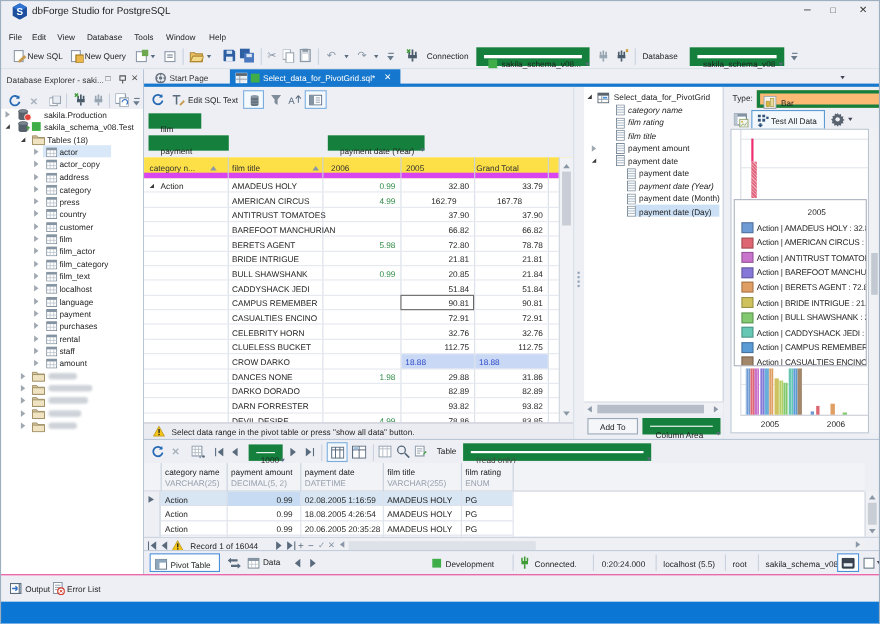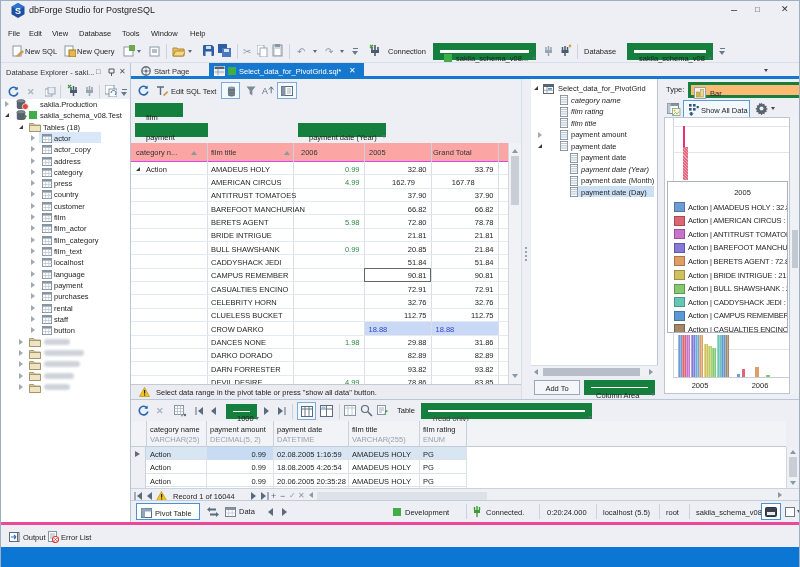--- a/index.html
+++ b/index.html
@@ -347,21 +347,21 @@
         </svg>
         <span class="a" style="left:54px;top:1px">staff</span>
       </div>
     <div class="a" style="left:0;top:226.4px;width:130px;height:11px">
         <div class="a" style="left:31px;top:2px;width:0;height:0;border-top:3.5px solid transparent;border-bottom:3.5px solid transparent;border-left:4px solid #a0a8b2"></div>
         <svg class="a" style="left:42px;top:1px" width="10" height="9" viewBox="0 0 10 9">
           <rect x="0.4" y="0.4" width="9.2" height="8.2" fill="#fff" stroke="#71818f" stroke-width="0.8"></rect>
           <rect x="0.4" y="0.4" width="9.2" height="2.2" fill="#8494a2"></rect>
           <path d="M3.6 2.6 v6 M6.8 2.6 v6 M0.4 5.5 h9.2" stroke="#b9c2cc" stroke-width="0.7"></path>
         </svg>
-        <span class="a" style="left:54px;top:1px">button</span>
+        <span class="a" style="left:54px;top:1px">amount</span>
       </div>
     <div class="a" style="left:0;top:237.7px;width:130px;height:11px">
         <div class="a" style="left:19px;top:2px;width:0;height:0;border-top:3.5px solid transparent;border-bottom:3.5px solid transparent;border-left:4px solid #a0a8b2"></div>
         <svg class="a" style="left:29px;top:0.5px" width="12" height="10" viewBox="0 0 12 10">
           <path d="M0.5 1.5 h4 l1 1.5 h6 v6.5 h-11 z" fill="#d8c9a2" stroke="#9a8a60" stroke-width="0.8"></path>
           <path d="M0.5 3.5 h11 v6 h-11 z" fill="#efe3c2" stroke="#9a8a60" stroke-width="0.8"></path>
         </svg>
         <div class="a" style="left:44px;top:2px;width:26px;height:6px;background:#c3c8d0;border-radius:3px;filter:blur(1.2px);opacity:0.8"></div>
       </div>
     <div class="a" style="left:0;top:249.1px;width:130px;height:11px">
@@ -459,21 +459,21 @@
   <div class="b" style="left:4px;top:44px;width:73px;height:14px">
       <span class="a" style="left:4px;top:2.5px">payment amount</span>
     </div>
   <div class="b" style="left:167px;top:44px;width:88px;height:14px">
       <span class="a" style="left:4px;top:2.5px">payment date (Year)</span>
       <div class="a tri-d" style="left:77px;top:5px"></div>
     </div>
 
   <div class="a" style="left:0;top:64px;width:390px;height:241px;background:#fff" id="pgrid">
 
-    <div class="a" style="left:0;top:0;width:390px;height:19px;background:#fca5a5;border-bottom:1px solid #d946ef">
+    <div class="a" style="left:0;top:0;width:390px;height:19px;background:#fde047;border-bottom:5px solid #d946ef">
       <span class="a" style="left:5px;top:5px;color:#333">category n...</span>
       <div class="a" style="left:60px;top:8px;width:0;height:0;border-left:3.5px solid transparent;border-right:3.5px solid transparent;border-bottom:4px solid #8a97a6"></div>
       <span class="a" style="left:80px;top:5px;color:#333">film title</span>
       <div class="a" style="left:153px;top:8px;width:0;height:0;border-left:3.5px solid transparent;border-right:3.5px solid transparent;border-bottom:4px solid #8a97a6"></div>
       <span class="a" style="left:170px;top:5px;color:#333">2006</span>
       <span class="a" style="left:238px;top:5px;color:#333">2005</span>
       <span class="a" style="left:302px;top:5px;color:#333">Grand Total</span>
       <div class="sep" style="left:76px;top:0;height:19px"></div>
       <div class="sep" style="left:162px;top:0;height:19px"></div>
       <div class="sep" style="left:232.5px;top:0;height:19px"></div>
@@ -722,21 +722,21 @@
       <svg class="a" style="left:4px;top:3px" width="11" height="12" viewBox="0 0 11 12">
         <g fill="#35547c">
           <rect x="1" y="0" width="2.6" height="2.6"></rect>
           <rect x="5" y="0" width="2.6" height="2.6"></rect>
           <rect x="1" y="4" width="2.6" height="2.6"></rect>
           <rect x="5" y="4" width="2.6" height="2.6"></rect>
           <rect x="8.6" y="2" width="2.2" height="2.2"></rect>
           <path d="M2.3 8 v1.5 h-1.5 l2.5 2.5 2.5-2.5 h-1.5 V8 z"></path>
         </g>
       </svg>
-      <span class="a" style="left:17px;top:4.5px">Show All Data</span>
+      <span class="a" style="left:17px;top:4.5px">Test All Data</span>
     </div>
     <svg class="a" style="left:97px;top:23px" width="13" height="13" viewBox="0 0 13 13">
       <path d="M6.5 0.5 l1 1.8 2-.6.2 2.1 2.1.2-.6 2 1.8 1-1.8 1 .6 2-2.1.2-.2 2.1-2-.6-1 1.8-1-1.8-2 .6-.2-2.1-2.1-.2.6-2L.5 6.5l1.8-1-.6-2 2.1-.2.2-2.1 2 .6z" fill="#5a6470"></path>
       <circle cx="6.5" cy="6.5" r="2" fill="#edeff4"></circle>
     </svg>
     <div class="a tri-d" style="left:113px;top:28px;border-top-color:#445"></div>
     <div class="a" style="left:6px;top:38px;width:126px;height:277px;background:#fff;border:1px solid #bcc6d2;overflow:hidden">
       <div class="sep" style="left:8px;top:0;height:259px;background:#d4d9e0"></div>
       <div class="a" style="left:8px;top:8px;width:117px;height:1px;background:#e2e5ea"></div>
       <div class="a" style="left:8px;top:34px;width:117px;height:1px;background:#e2e5ea"></div>
@@ -984,21 +984,21 @@
     <div class="a" style="left:630px;top:2px;width:20px;height:17px;border:1px solid #4a90d9;background:#fdfefe">
       <svg class="a" style="left:3px;top:3px" width="12" height="10" viewBox="0 0 12 10">
         <rect x="0.5" y="0.5" width="11" height="9" rx="1" fill="#3a4450" stroke="#2a3440"></rect>
         <rect x="2" y="5" width="8" height="3" fill="#e8edf3"></rect>
       </svg>
     </div>
     <div class="a" style="left:654px;top:5.5px;width:10px;height:10px;border:1px solid #6a7a8a;background:#fdfefe"></div>
     <div class="a tri-d" style="left:666px;top:9px;border-top-color:#445"></div>
 </div>
 
-<div class="a" style="left:0;top:522px;width:800px;height:25px;background:#edeff4;border-top:3px solid #ec4899" id="outbar">
+<div class="a" style="left:0;top:522px;width:800px;height:25px;background:#edeff4;border-top:1px solid #ec4899" id="outbar">
     <svg class="a" style="left:9px;top:7px" width="11" height="10" viewBox="0 0 11 10">
       <rect x="0.5" y="0.5" width="9.5" height="9" fill="#fff" stroke="#5a6b7d"></rect>
       <path d="M2 5 h5 M7 5 l-2-2 M7 5 l-2 2" stroke="#2f6fc1" stroke-width="1.2" fill="none"></path>
       <path d="M8.5 0.5 v9" stroke="#5a6b7d"></path>
     </svg>
     <span class="a" style="left:23px;top:8px">Output</span>
     <svg class="a" style="left:48px;top:6px" width="11" height="12" viewBox="0 0 11 12">
       <rect x="0.5" y="0.5" width="8" height="10" fill="#fff" stroke="#8695a5"></rect>
       <path d="M2 3 h5 M2 5 h5 M2 7 h3" stroke="#8a97a6" stroke-width="0.8"></path>
       <circle cx="7.5" cy="8.5" r="3" fill="#fff" stroke="#d03a2b" stroke-width="1.1"></circle>

